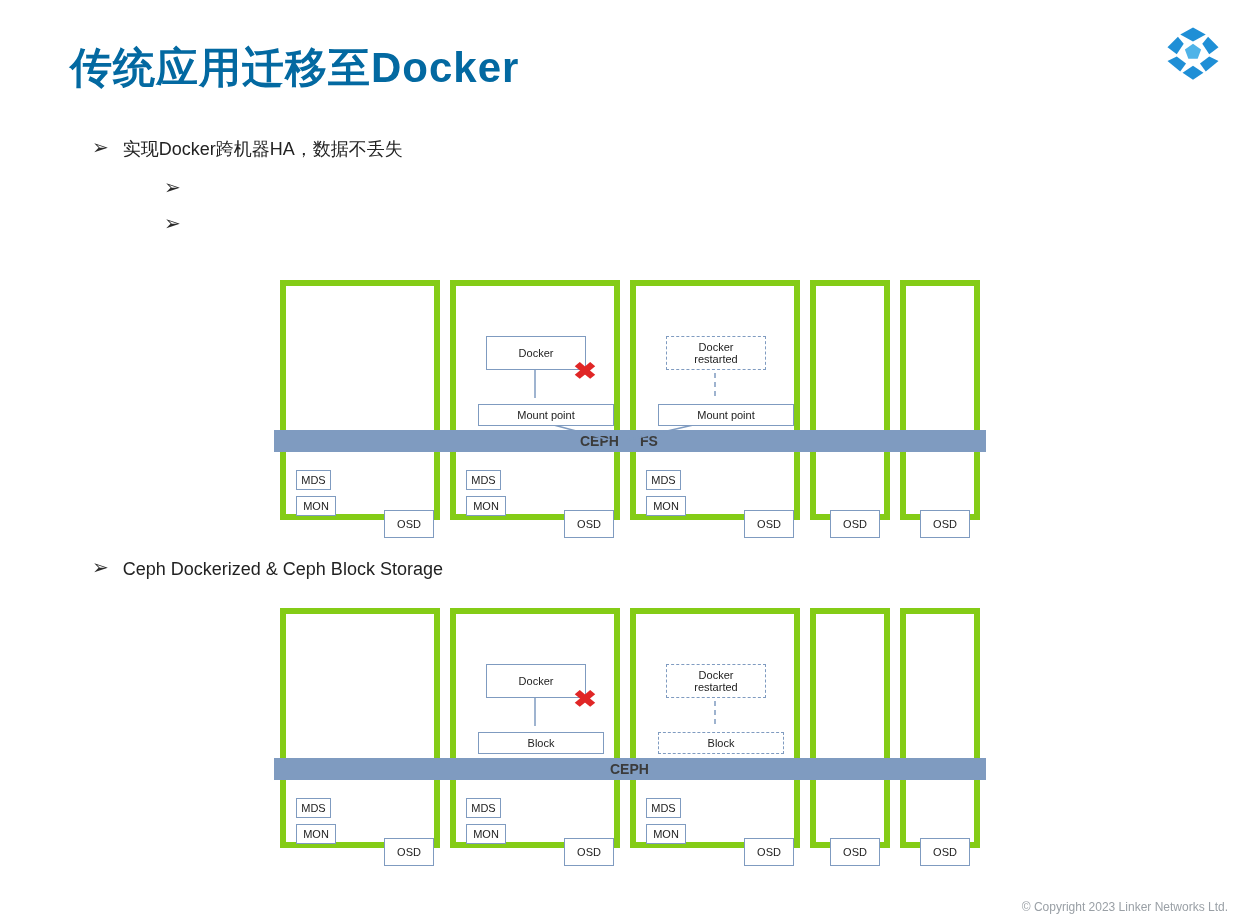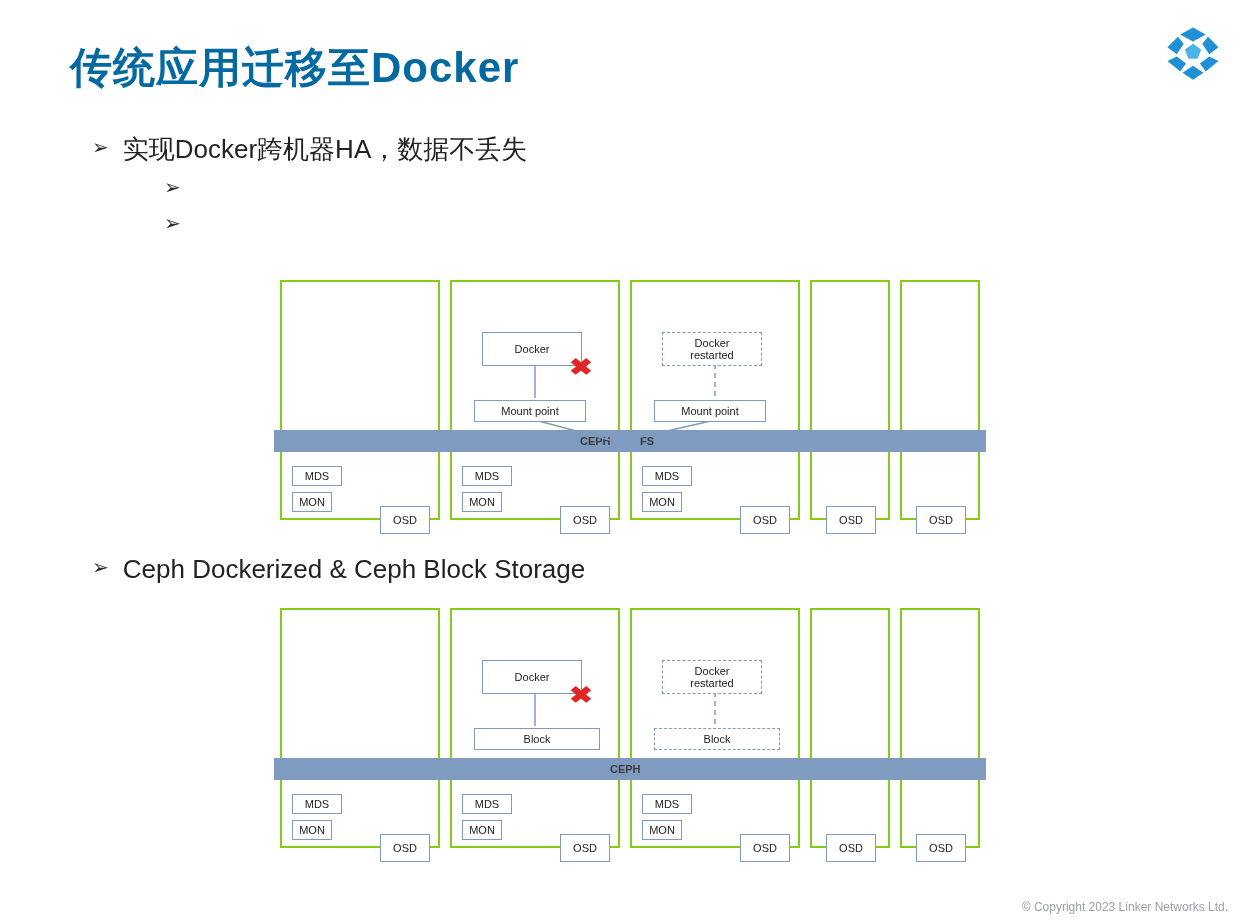--- a/index.html
+++ b/index.html
@@ -29,84 +29,84 @@
   .bullet-list {
     position: absolute;
     left: 92px; top: 132px;
     right: 60px;
   }
   .bullet {
     display: flex; align-items: flex-start;
     margin-bottom: 6px;
   }
   .bullet .chev { color:#2b2b2b; font-size: 20px; line-height: 30px; margin-right: 14px; font-family: Arial, sans-serif;}
-  .bullet .txt  { font-size: 26px; line-height: 34px; }
+  .bullet .txt  { font-size: 18px; line-height: 34px; }
   .bullet.sub  { margin-left: 72px; }
   .bullet.sub .txt { font-size: 22px; }
   .section2-head {
     position: absolute;
     left: 92px; top: 552px;
   }
   
   .diagram {
     position: absolute;
     left: 280px;
     width: 700px;
     height: 240px;
   }
   .dia1 { top: 280px; }
   .dia2 { top: 608px; }
 
   .hostbox {
     position: absolute;
-    border: 2px solid #84cc16;
+    border: 6px solid #84cc16;
     box-sizing: border-box;
     top: 0; height: 240px;
     background: transparent;
   }
   .host1 { left: 0px;   width: 160px; }
   .host2 { left: 170px; width: 170px; }
   .host3 { left: 350px; width: 170px; }
   .host4 { left: 530px; width:  80px; }
   .host5 { left: 620px; width:  80px; }
 
   .ceph-bar {
     position: absolute;
     left: -6px; right: -6px;
     top: 150px; height: 22px;
     background: #7f9bc0;
     z-index: 1;
   }
   .ceph-label {
     position: absolute;
     top: 150px; height: 22px; line-height: 22px;
-    font-size: 11px; font-weight: 600; color:#3b3b3b;
+    font-size: 14px; font-weight: 600; color:#3b3b3b;
     z-index: 2;
   }
   .ceph-l1 { left: 300px; } 
   .ceph-l2 { left: 360px; } 
   .ceph-lc { left: 330px; } 
 
   
   .box {
     position: absolute;
     border: 1.5px solid #7f9bc0;
     font-size: 11px;
     text-align: center;
     box-sizing: border-box;
     display: flex; align-items: center; justify-content: center;
     background: #fff;
     z-index: 3;
   }
   .box.dashed { border-style: dashed; }
 
   .docker    { width: 100px; height: 34px; top: 50px; }
-  .mount     { width: 112px; height: 22px; top: 118px; }
+  .mount     { width: 136px; height: 22px; top: 118px; }
   .blockbx   { width: 126px; height: 22px; top: 118px; }
-  .mds       { width: 50px;  height: 20px; top: 184px; }
+  .mds       { width: 35px;  height: 20px; top: 184px; }
   .mon       { width: 40px;  height: 20px; top: 210px; }
   .osd       { width: 50px;  height: 28px; top: 224px; }
 
   
   .h1 .mds, .h1 .mon { left: 10px; }
   .h1 .osd { left: 98px; }
 
   .h2 .docker { left: 30px; }
   .h2 .mount, .h2 .blockbx { left: 22px; }
   .h2 .mds, .h2 .mon { left: 10px; }

